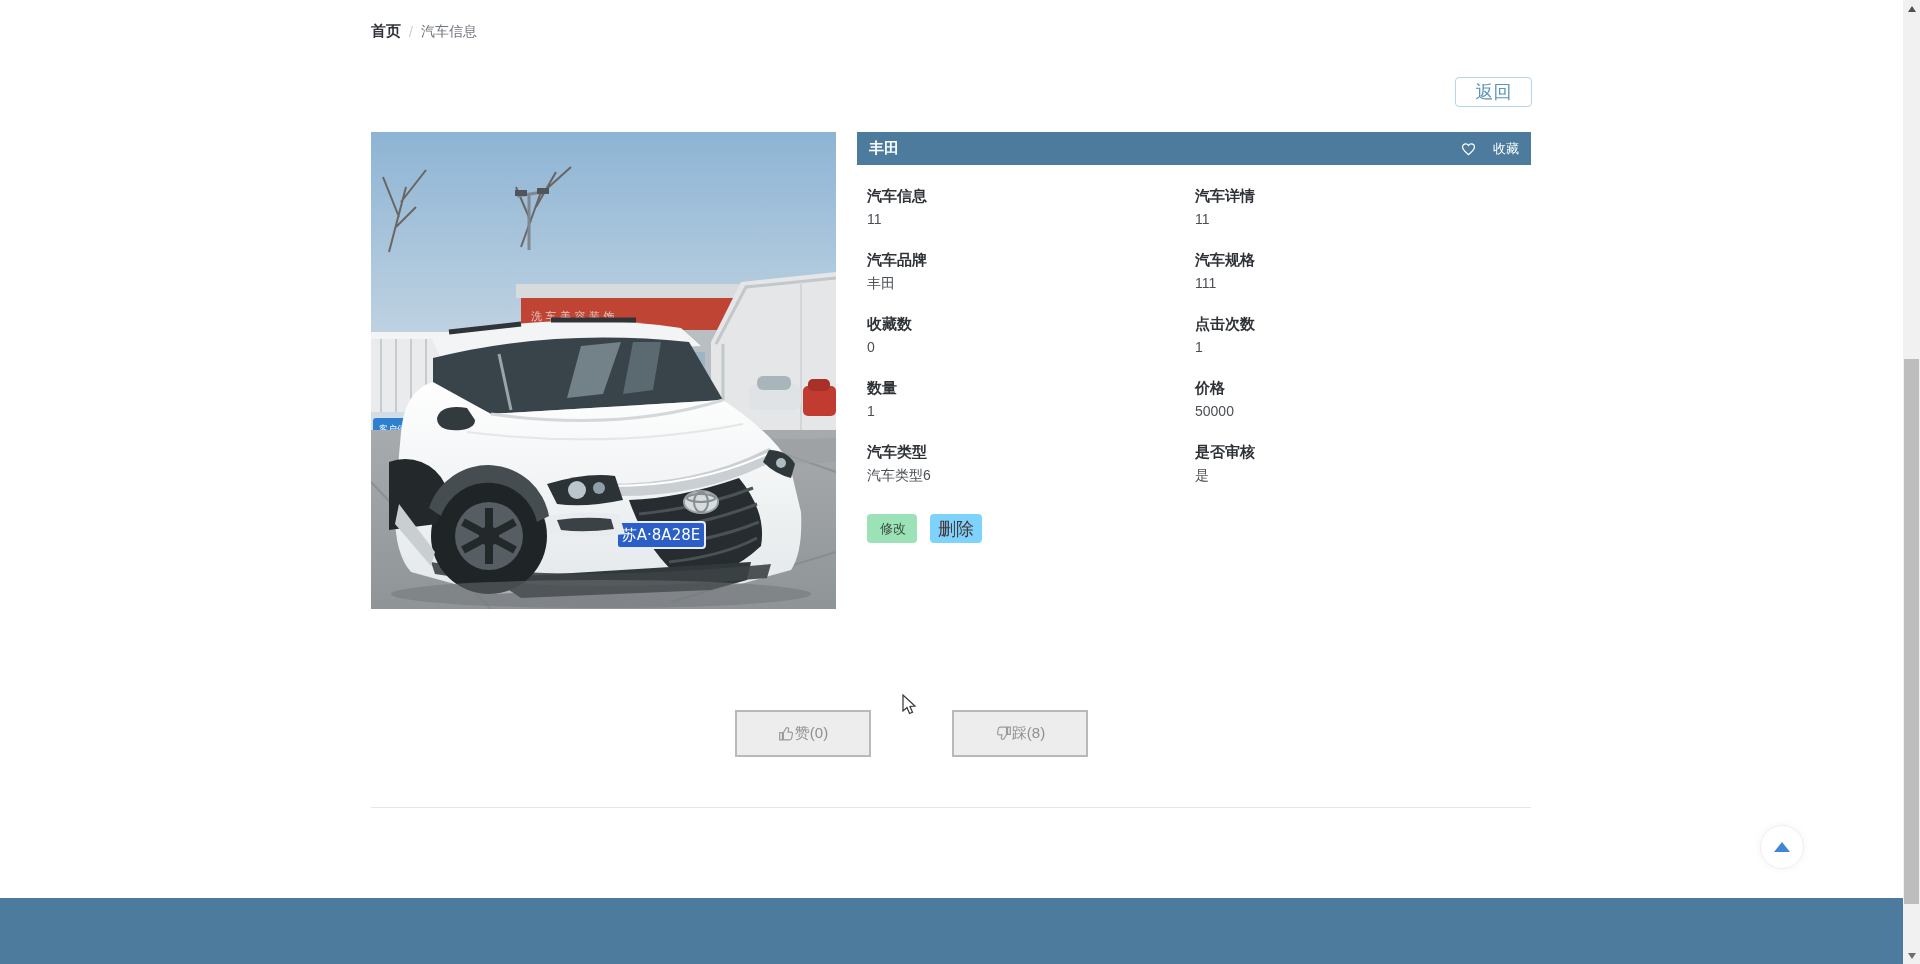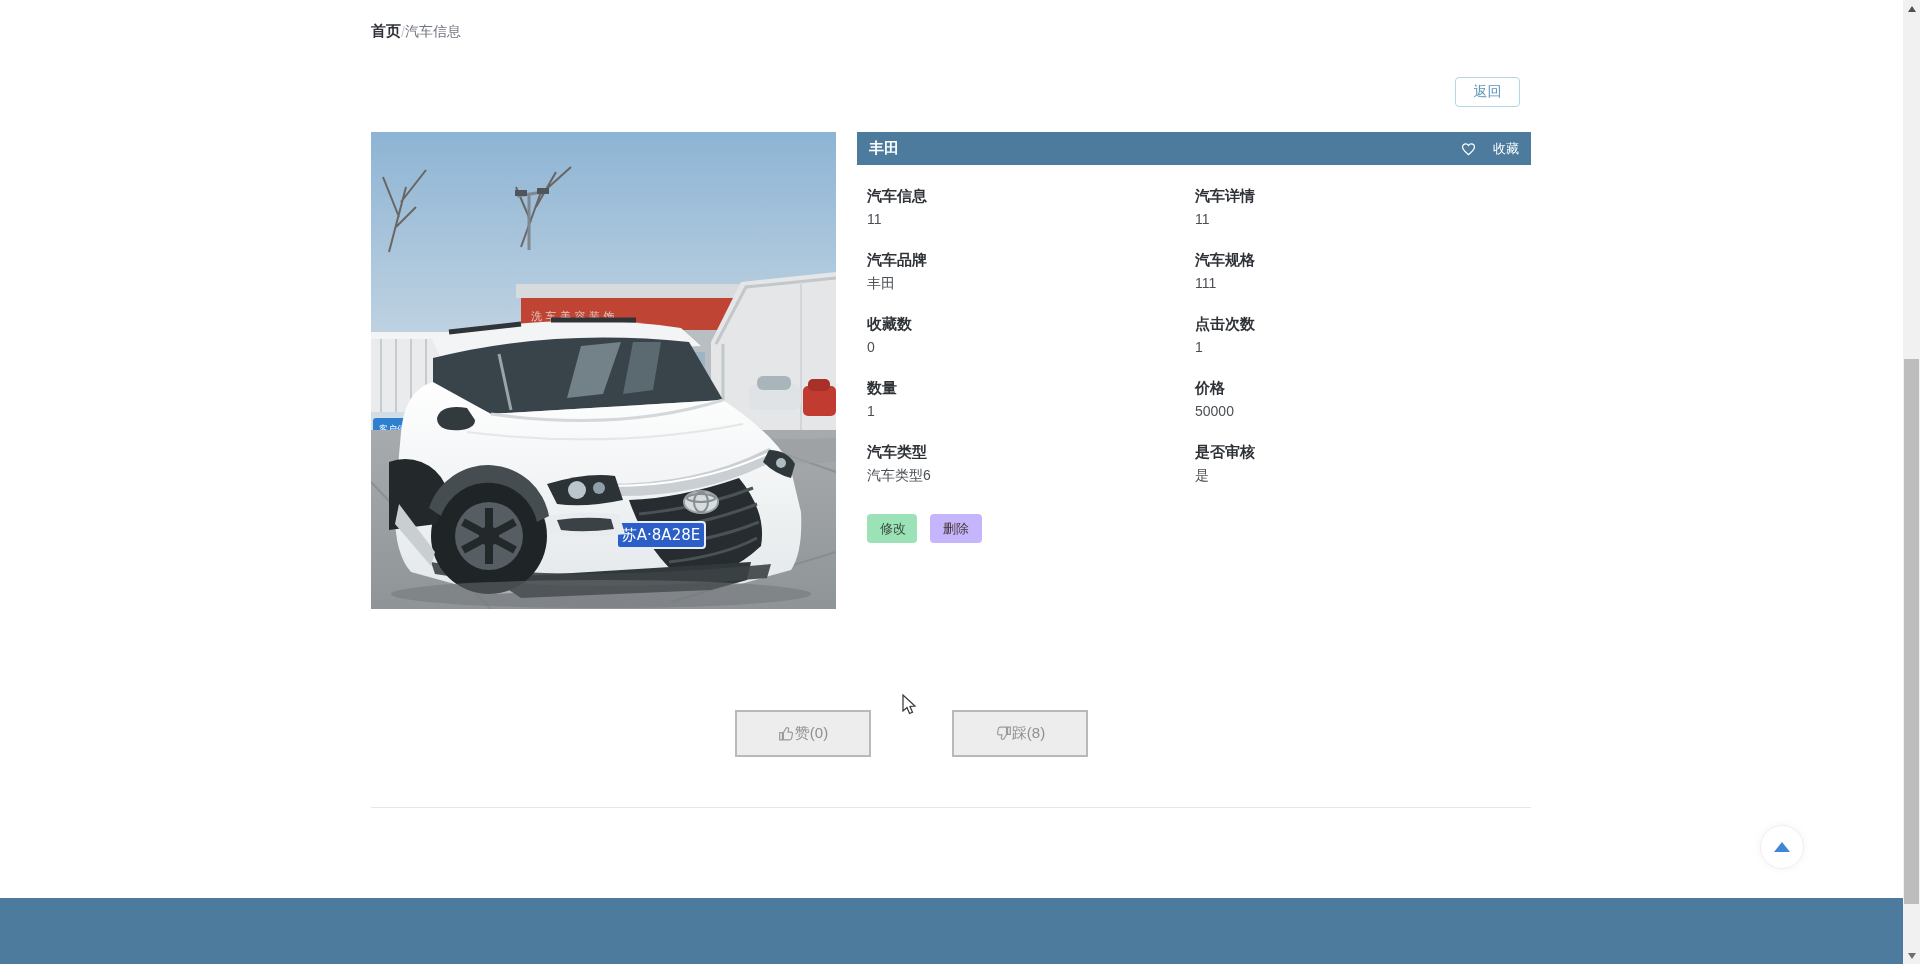--- a/index.html
+++ b/index.html
@@ -1,48 +1,48 @@
 <!DOCTYPE html>
 <html><head>
 <meta charset="utf-8">
 <style>
   html,body{margin:0;padding:0;background:#fff;}
   .stage{position:relative;width:1920px;height:964px;overflow:hidden;background:#ffffff;
          font-family:"Liberation Sans","DejaVu Sans",sans-serif;color:#333;}
   .content{position:absolute;left:371px;top:0;width:1160px;height:100%;}
 
   
-  .breadcrumb{position:absolute;left:0;top:22px;font-size:15px;display:flex;align-items:center;gap:0;}
+  .breadcrumb{position:absolute;left:0;top:22px;font-size:15px;display:flex;align-items:center;gap:8px;}
   .crumb-home{font-weight:bold;color:#2f3338;cursor:pointer;}
   .crumb-sep{color:#c9ced4;font-size:14px;}
   .crumb-current{color:#6e757c;font-size:14px;}
 
   
-  .back-btn{position:absolute;left:1084px;top:77px;width:65px;height:30px;background:#fff;
-            border:1px solid #b3d6e9;border-radius:4px;color:#5b94b9;font-size:14px;
+  .back-btn{position:absolute;left:1084px;top:77px;width:77px;height:30px;background:#fff;
+            border:1px solid #b3d6e9;border-radius:4px;color:#5b94b9;font-size:18px;
             display:flex;align-items:center;justify-content:center;cursor:pointer;box-sizing:border-box;}
 
   
   .main-row{position:absolute;left:0;top:132px;width:1160px;display:flex;gap:21px;}
   .photo-box{width:465px;height:477px;flex:none;overflow:hidden;background:#9aa6ae;}
   .panel{flex:1;min-width:0;}
   .panel-header{height:33px;background:#4d7b9e;display:flex;align-items:center;
                 justify-content:space-between;padding:0 12px;box-sizing:border-box;}
   .panel-title{color:#fff;font-size:15px;font-weight:bold;}
   .fav{display:flex;align-items:center;gap:17px;color:#fff;font-size:13px;cursor:pointer;}
   .panel-body{padding:21px 10px 0 10px;}
   .field-grid{display:grid;grid-template-columns:328px 1fr;}
   .field{margin-bottom:21px;}
   .field .flabel{font-size:15px;font-weight:bold;color:#2f3338;line-height:19px;margin-bottom:5px;}
   .field .fvalue{font-size:14px;color:#4a4f54;line-height:19px;}
   .action-row{display:flex;gap:13px;margin-top:8px;}
   .btn-edit{width:50px;height:29px;border:none;border-radius:4px;background:#9be3b6;color:#3c4a41;
             font-size:13px;cursor:pointer;font-family:Liberation Mono, monospace;padding-left:8px;}
-  .btn-delete{width:52px;height:29px;border:none;border-radius:4px;background:#c4b5fd;color:#4a3537;
-              font-size:13px;cursor:pointer;font-family:inherit;}
+  .btn-delete{width:52px;height:29px;border:none;border-radius:4px;background:#7dd3fc;color:#4a3537;
+              font-size:18px;cursor:pointer;font-family:inherit;}
 
   
   .vote-btn{position:absolute;top:710px;width:136px;height:47px;background:#ededed;
             border:2px solid #b9b9b9;box-sizing:border-box;display:flex;align-items:center;
             justify-content:center;gap:0;color:#8f8f8f;font-size:15px;cursor:pointer;}
   .vote-like{left:364px;}
   .vote-dislike{left:581px;}
   .vote-btn svg{display:block;}
 
   .divider{position:absolute;left:0;top:807px;width:1160px;height:1px;background:#e6e6e6;}

